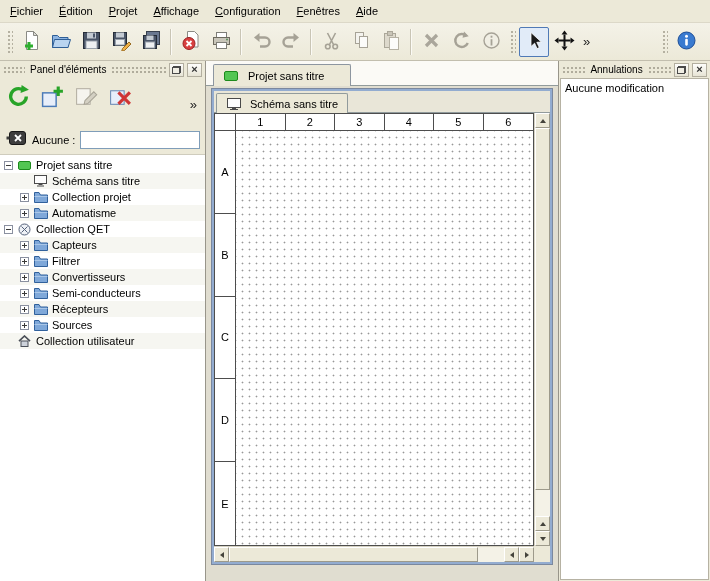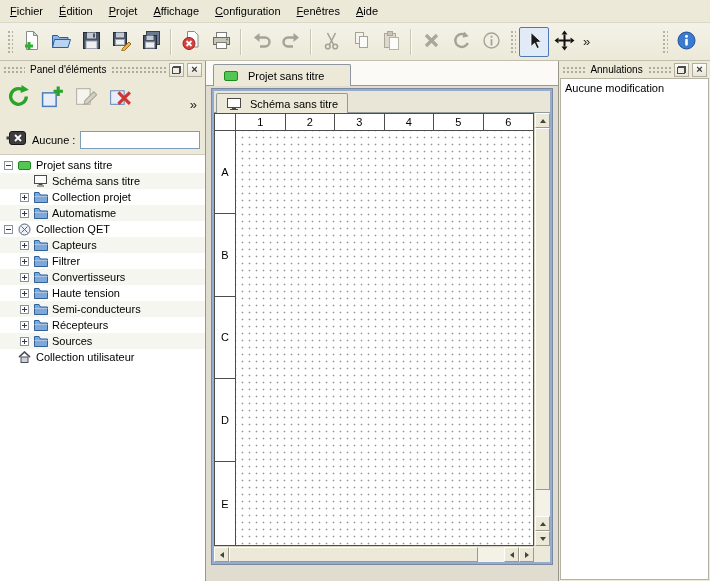--- a/index.html
+++ b/index.html
@@ -388,31 +388,20 @@
           <div class="tree-row">
             <span class="indent" style="width: 16px;"></span>
             <span class="exp plus"></span>
             <span class="ti">
               <svg width="14" height="11" viewBox="0 0 14 11">
                 <path d="M0.5 10.5V0.5h4.5l1.5 2.5h7v7.5z" fill="#7fa8d9" stroke="#31619c"></path>
                 <path d="M0.5 4.5h13" stroke="#aac7e8"></path>
               </svg>
             </span>
             <span class="tlabel">Convertisseurs</span>
-          </div>
-          <div class="tree-row">
-            <span class="indent" style="width: 16px;"></span>
-            <span class="exp plus"></span>
-            <span class="ti">
-              <svg width="14" height="11" viewBox="0 0 14 11">
-                <path d="M0.5 10.5V0.5h4.5l1.5 2.5h7v7.5z" fill="#7fa8d9" stroke="#31619c"></path>
-                <path d="M0.5 4.5h13" stroke="#aac7e8"></path>
-              </svg>
-            </span>
-            <span class="tlabel">Haute tension</span>
           </div>
           <div class="tree-row">
             <span class="indent" style="width: 16px;"></span>
             <span class="exp plus"></span>
             <span class="ti">
               <svg width="14" height="11" viewBox="0 0 14 11">
                 <path d="M0.5 10.5V0.5h4.5l1.5 2.5h7v7.5z" fill="#7fa8d9" stroke="#31619c"></path>
                 <path d="M0.5 4.5h13" stroke="#aac7e8"></path>
               </svg>
             </span>

